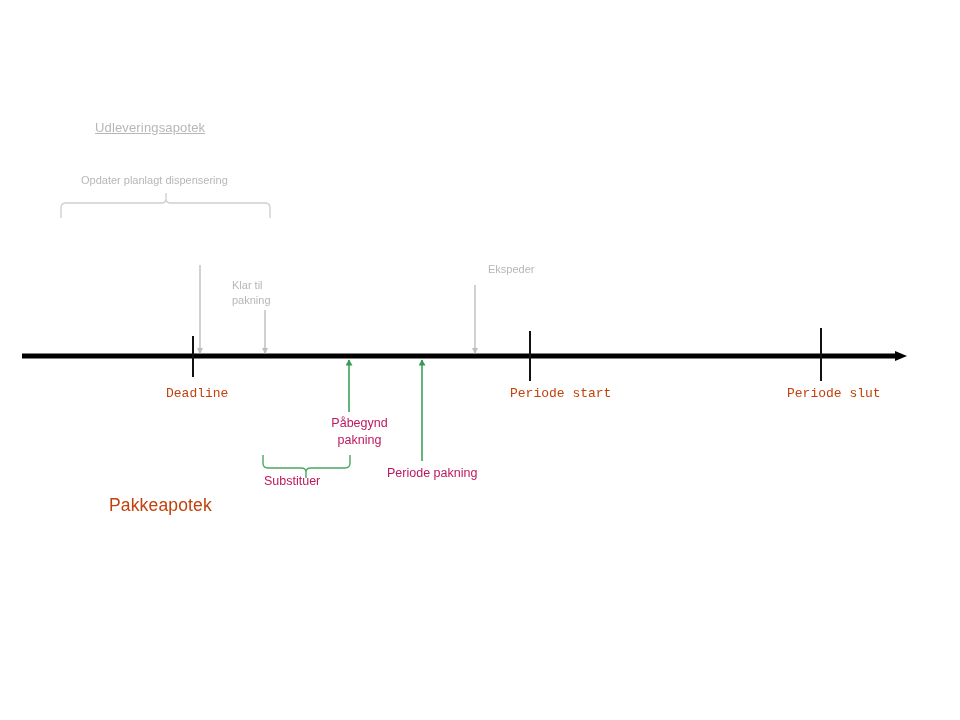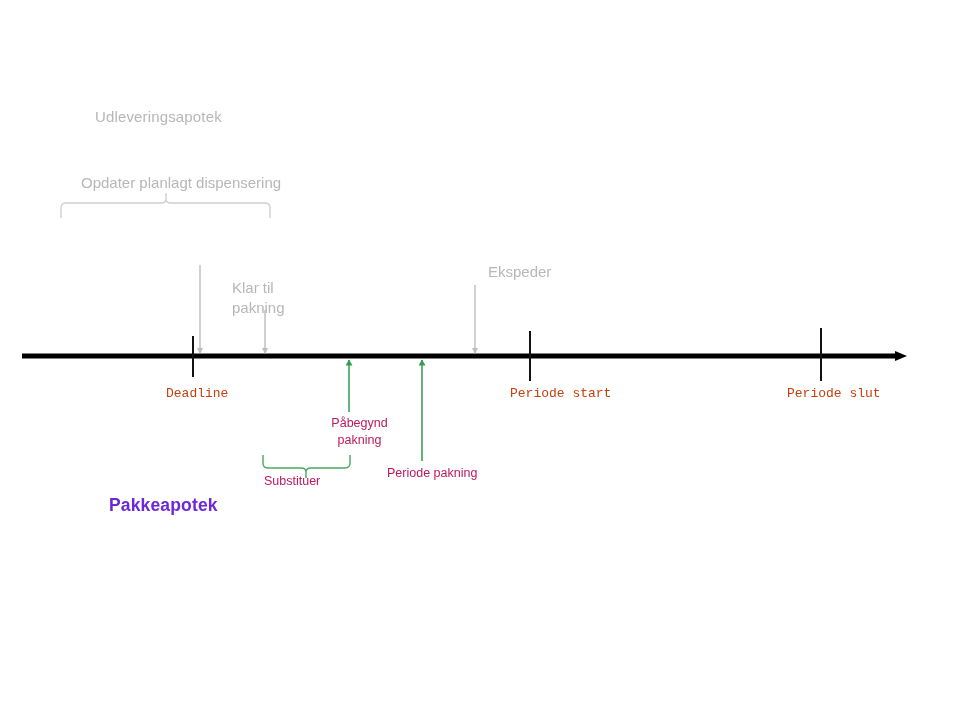--- a/index.html
+++ b/index.html
@@ -30,35 +30,35 @@
     display: block;
   }
   .lbl {
     position: absolute;
     white-space: pre;
     line-height: 1.32;
   }
   
   .lane-title-top {
     left: 95px;
-    top: 107px;
-    font-size: 15px;
+    top: 119px;
+    font-size: 13px;
     color: #b7b7b7;
     letter-spacing: 0.15px;
+    text-decoration: underline;
   }
   .lane-title-bottom {
     left: 109px;
     top: 494px;
     font-size: 17.5px;
-    color: #6d28d9;
+    color: #c2410c;
     letter-spacing: 0.15px;
-    font-weight: bold;
   }
   
-  .g-lbl { color: #b7b7b7; font-size: 15px; }
+  .g-lbl { color: #b7b7b7; font-size: 11px; }
   .lbl-opdater   { left: 81px;  top: 173px; }
   .lbl-apoteks   { left: 148px; top: 234px; }
   .lbl-klar      { left: 232px; top: 278px; text-align: left; width: 56px; }
   .lbl-ekspeder  { left: 440px; top: 262px; margin-left: 48px; }
   
   .gr-lbl { color: #be185d; font-size: 12.5px; }
   .lbl-paabegynd { left: 326px; top: 415px; text-align: center; width: 67px; }
   .lbl-afslut    { left: 387px; top: 465px; }
   .lbl-substituer{ left: 264px; top: 473px; }
   

